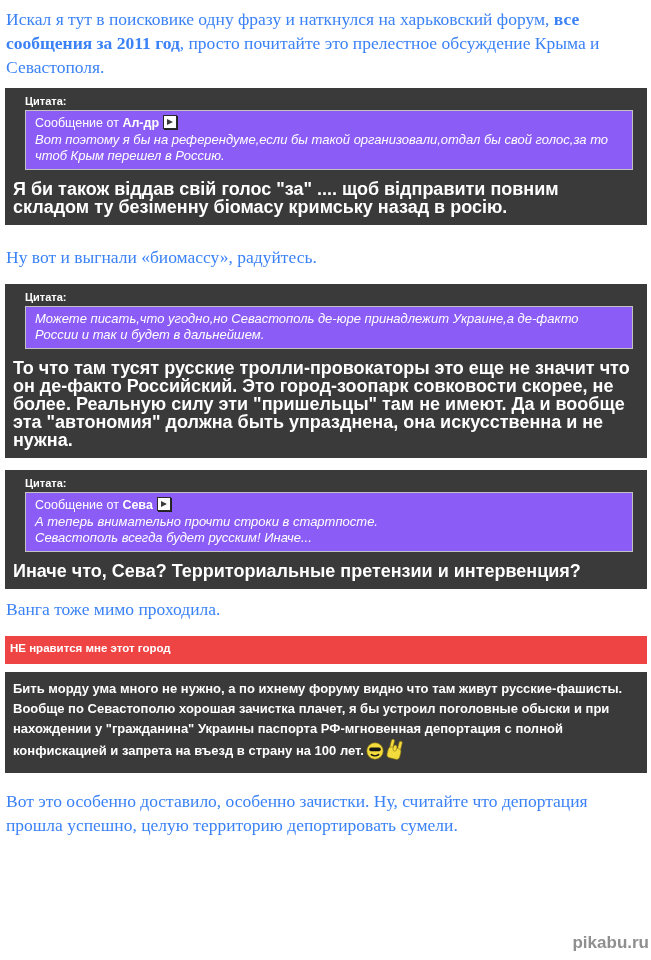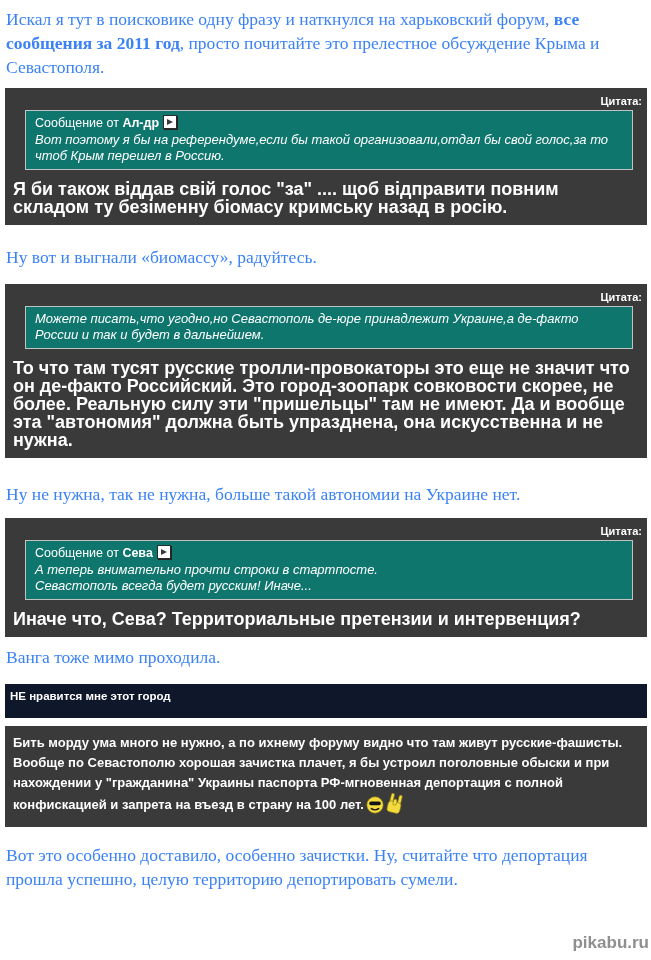--- a/index.html
+++ b/index.html
@@ -16,34 +16,34 @@
   #p6{margin-top:16px;}
   .serif b{font-weight:bold;}
 
   
   .fblock{background:#3a3a3a;color:#ffffff;font-family:"Liberation Sans",sans-serif;
           margin:0 4px 0 5px;padding:4px 5px 9px;}
   #b1{margin-top:9px;}
   #b2{margin-top:15px;}
   #b3{margin-top:12px;}
   #b4{margin-top:8px;padding:7px 8px 8px;}
-  .fq-label{font-size:11px;font-weight:bold;line-height:14px;margin:2px 0 2px 15px;text-align:right;}
-  .qbox{background:#0f766e;border:1px solid #c2c2c2;margin:0 9px 0 15px;padding:4px 9px 6px;}
+  .fq-label{font-size:11px;font-weight:bold;line-height:14px;margin:2px 0 2px 15px;}
+  .qbox{background:#8b5cf6;border:1px solid #c2c2c2;margin:0 9px 0 15px;padding:4px 9px 6px;}
   .qhead{font-size:12.5px;line-height:17px;}
   .qhead b{font-weight:bold;}
   .vp{display:inline-block;width:12px;height:12px;background:#fdfdfd;border:1px solid #2a2a2a;
       vertical-align:-2px;margin-left:4px;position:relative;box-shadow:1px 1px 0 #222;}
   .vp::after{content:"";position:absolute;left:3px;top:3px;width:0;height:0;
       border-left:6px solid #3b3b3b;border-top:3px solid transparent;border-bottom:3px solid transparent;}
   .qtext{font-style:italic;font-size:13px;line-height:15.5px;white-space:pre-line;}
   .freply{font-weight:bold;font-size:18px;line-height:18px;margin:10px 4px 0 3px;}
 
   
-  .fbar{background:#0f172a;color:#ffffff;font-family:"Liberation Sans",sans-serif;
-        font-weight:bold;font-size:11.5px;line-height:25px;height:34px;
+  .fbar{background:#ef4444;color:#ffffff;font-family:"Liberation Sans",sans-serif;
+        font-weight:bold;font-size:11.5px;line-height:25px;height:28px;
         margin:15px 4px 0 5px;padding-left:5px;}
 
   
   .rant-text{font-weight:bold;font-size:13px;line-height:20px;}
   .smiley{display:inline-block;vertical-align:-6px;margin-left:2px;}
 
   .watermark{position:absolute;right:2px;bottom:7px;color:#8f8f8f;
              font-family:"Liberation Sans",sans-serif;font-weight:bold;font-size:17px;
              text-shadow:0 0 1px #ffffff,0 0 2px #ffffff;}
 </style>
@@ -69,21 +69,20 @@
   <p class="serif" id="p2">Ну вот и выгнали «биомассу», радуйтесь.</p>
 
   <div class="fblock" id="b2">
     <div class="fq-label">Цитата:</div>
     <div class="qbox">
       <div class="qtext">Можете писать,что угодно,но Севастополь де-юре принадлежит Украине,а де-факто России и так и будет в дальнейшем.</div>
     </div>
     <div class="freply">То что там тусят русские тролли-провокаторы это еще не значит что он де-факто Российский. Это город-зоопарк совковости скорее, не более. Реальную силу эти "пришельцы" там не имеют. Да и вообще эта "автономия" должна быть упразднена, она искусственна и не нужна.</div>
   </div>
 
-  <p class="serif" id="p3">Ну не нужна, так не нужна, больше такой автономии на Украине нет.</p>
 
   <div class="fblock" id="b3">
     <div class="fq-label">Цитата:</div>
     <div class="qbox">
       <div class="qhead">
         <span>Сообщение от</span>
         <b>Сева</b><span class="vp"></span>
       </div>
       <div class="qtext">А теперь внимательно прочти строки в стартпосте.
 Севастополь всегда будет русским! Иначе...</div>

